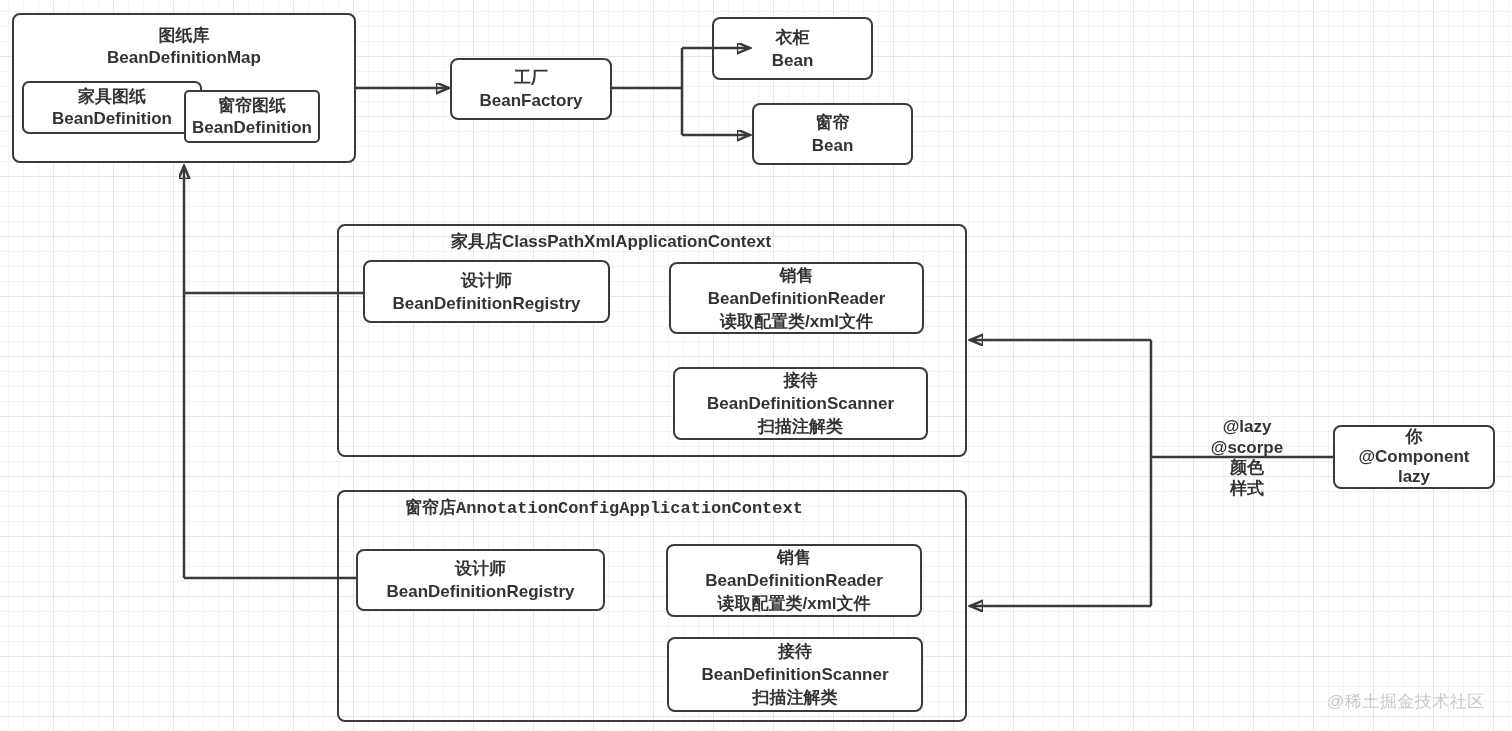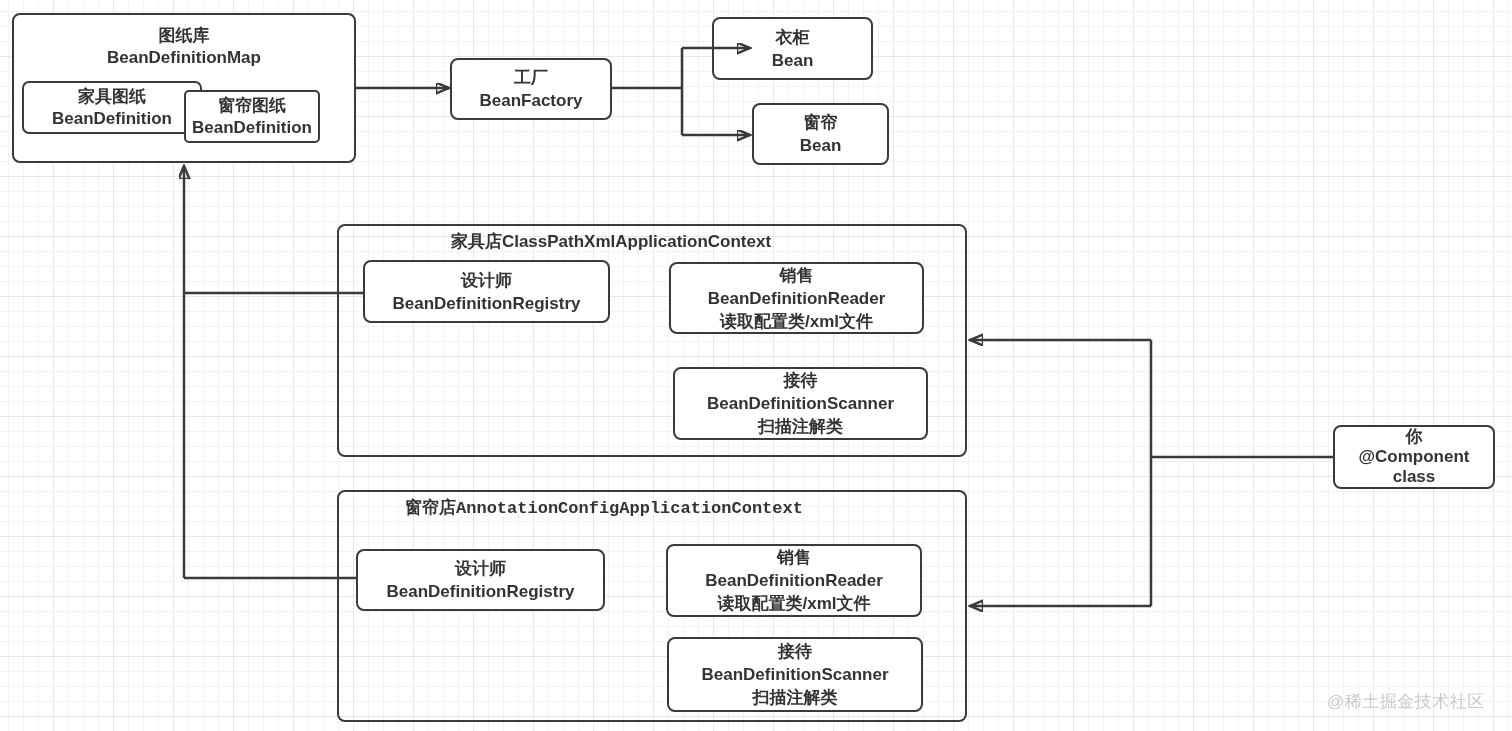--- a/index.html
+++ b/index.html
@@ -57,21 +57,21 @@
   }
 
   
   #blueprint-lib { left: 12px; top: 13px; width: 344px; height: 150px; justify-content: flex-start; padding-top: 10px; line-height: 22px; }
   #bp-inner-furniture { left: 8px;  top: 66px; width: 180px; height: 53px; border-width: 2px; border-radius: 7px; line-height: 22px; }
   #bp-inner-curtain  { left: 170px; top: 66px; width: 136px; height: 53px; border-width: 2px; border-radius: 5px; line-height: 22px; margin-top: 9px; }
   .node .node { position: absolute; }
 
   #factory       { left: 450px; top: 58px;  width: 162px; height: 62px; }
   #wardrobe-bean { left: 712px; top: 17px;  width: 161px; height: 63px; }
-  #curtain-bean  { left: 752px; top: 103px; width: 137px; height: 62px; text-align: right; }
+  #curtain-bean  { left: 752px; top: 103px; width: 161px; height: 62px; text-align: right; }
 
   
   #furniture-store { left: 337px; top: 224px; width: 630px; height: 233px; }
   #furniture-store .container-title { width: 524px; }
   #fs-designer  { left: 363px; top: 260px; width: 247px; height: 63px; }
   #fs-sales     { left: 669px; top: 262px; width: 255px; height: 72px; }
   #fs-reception { left: 673px; top: 367px; width: 255px; height: 73px; }
 
   
   #curtain-store { left: 337px; top: 490px; width: 630px; height: 232px; }
@@ -176,23 +176,29 @@
   </div>
   <div class="node" id="cs-reception">
     <span>接待</span>
     <span>BeanDefinitionScanner</span>
     <span>扫描注解类</span>
   </div>
 
   <div class="node" id="you-box">
     <span>你</span>
     <span>@Component</span>
-    <span>class</span>
-  </div>
-
+    <span>lazy</span>
+  </div>
+
+  <div id="annotation-note">
+    <div>@lazy</div>
+    <div>@scorpe</div>
+    <div>颜色</div>
+    <div>样式</div>
+  </div>
 
   <div id="watermark">@稀土掘金技术社区</div>
 
   <svg id="connector-layer" width="1512" height="731" viewBox="0 0 1512 731" xmlns="http://www.w3.org/2000/svg">
     <defs>
       <marker id="arrow" markerUnits="userSpaceOnUse" markerWidth="15" markerHeight="13" refX="13" refY="5.5" orient="auto">
         <path d="M0,0 L13,5.5 L0,11 Z" fill="#3a3a3a" stroke="none"></path>
       </marker>
     </defs>
 

